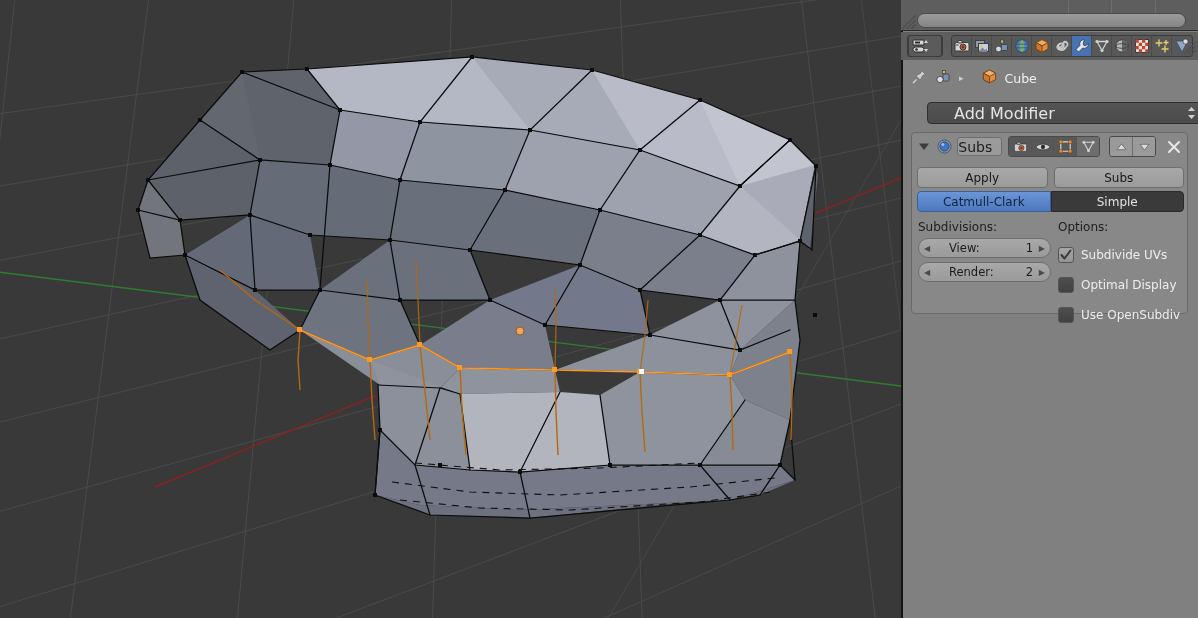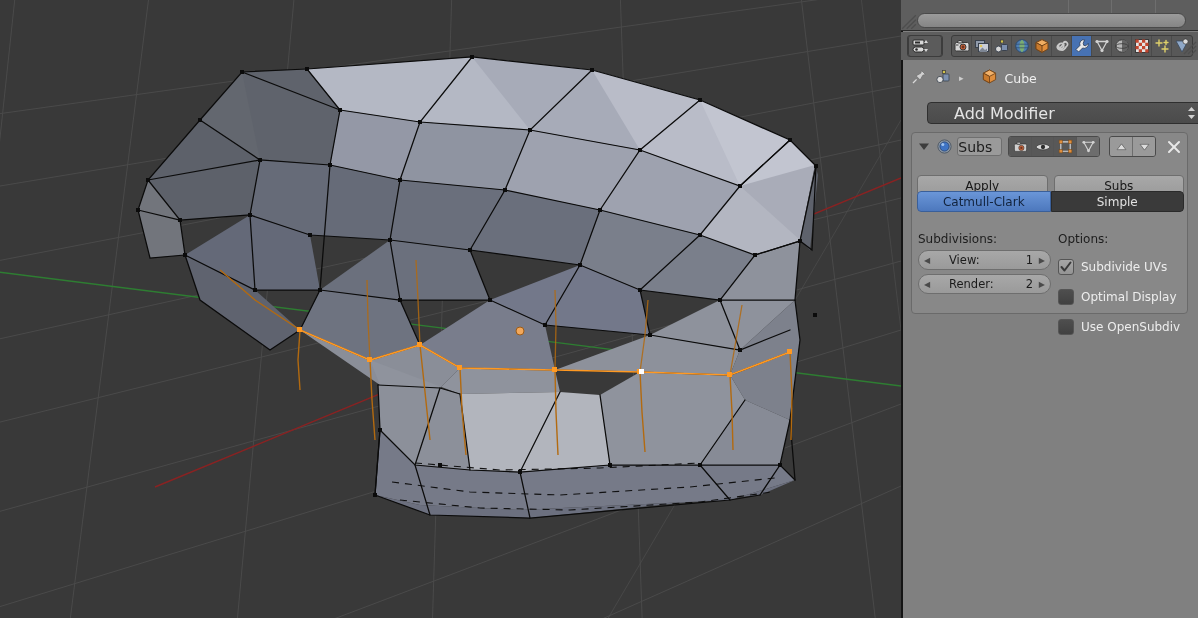--- a/index.html
+++ b/index.html
@@ -171,21 +171,21 @@
     width: 23px; height: 19px; background: #9a9a9a;
     border-right: 1px solid #6d6d6d;
     display: flex; align-items: center; justify-content: center;
   }
   .arrw:last-child { border-right: none; }
   .del-x { width: 22px; height: 22px; display:flex; align-items:center; justify-content:center; margin-left: 4px; }
 
   .mod-body { position: absolute; left: 0; top: 27px; width: 277px; height: 155px; }
 
   .row-apply {
-    position: absolute; left: 5px; top: 15px;
+    position: absolute; left: 5px; top: 7px;
     width: 267px; display: flex; gap: 6px;
   }
   .btn {
     flex: 1; height: 21px;
     background: linear-gradient(#a8a8a8, #9b9b9b);
     border: 1px solid #6e6e6e;
     border-radius: 4px;
     color: #171717; font-size: 12px;
     display: flex; align-items: center; justify-content: center;
   }
@@ -207,21 +207,21 @@
   }
   .seg.unsel {
     background: #3a3a3a;
     border: 1px solid #2a2a2a;
     color: #e2e2e2;
     border-radius: 0 4px 4px 0;
   }
 
   .col-left { position: absolute; left: 6px; top: 60px; width: 133px; }
   .col-right { position: absolute; left: 146px; top: 60px; width: 128px; }
-  .col-label { font-size: 12px; color: #1d1d1d; margin-bottom: 4px; display:block;margin-top:12px; }
+  .col-label { font-size: 12px; color: #1d1d1d; margin-bottom: 4px; display:block; }
 
   .numfield {
     position: relative;
     height: 20px; width: 133px;
     background: linear-gradient(#a8a8a8, #9a9a9a);
     border: 1px solid #6e6e6e;
     border-radius: 10px;
     margin-bottom: 4px;
     display: flex; align-items: center;
   }

